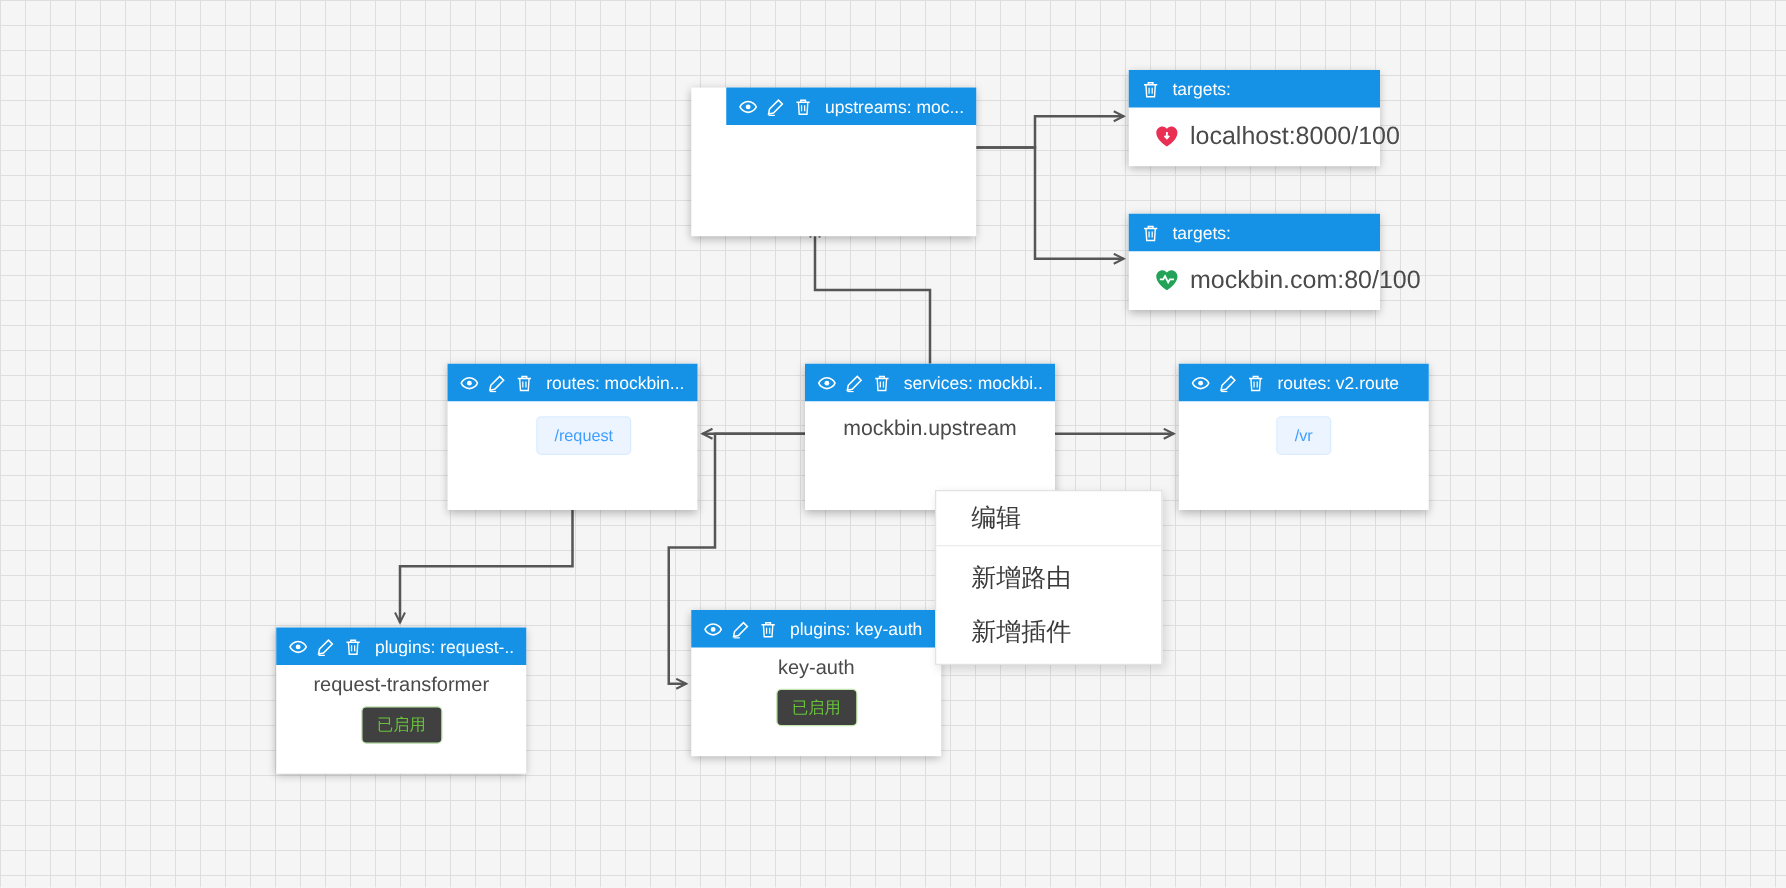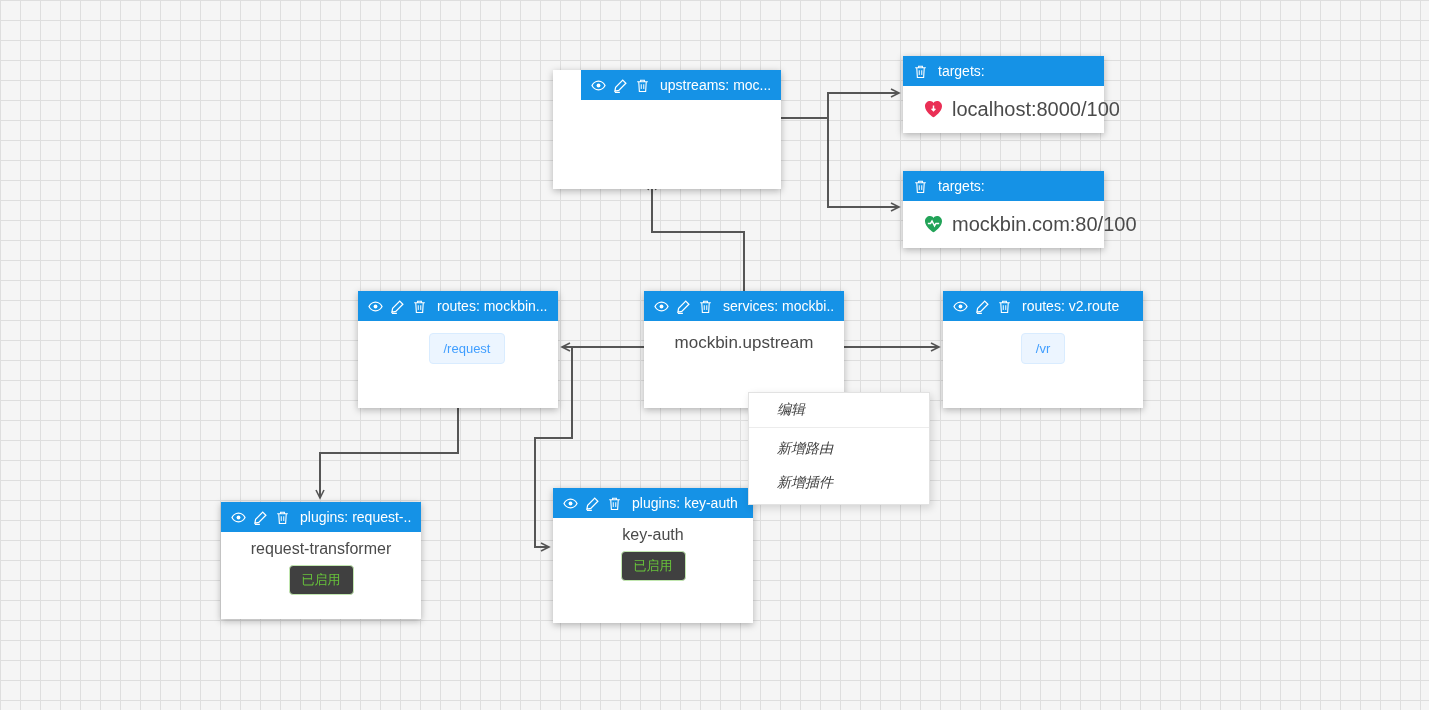--- a/index.html
+++ b/index.html
@@ -56,23 +56,22 @@
   }
   .target-row{
     display:flex;align-items:center;height:46px;padding-left:20px;
     font-size:20px;color:#4a4a4a;
   }
   .heart{width:21px;height:21px;margin-right:8px;flex:0 0 auto;}
   .context-menu{
     position:absolute;left:748px;top:392px;width:180px;
     background:#fff;border:1px solid #e2e2e2;
     box-shadow:2px 3px 8px rgba(0,0,0,.14);
-    z-index:10;font-size:14px;color:#3a3a3a;
+    z-index:10;font-size:20px;color:#3a3a3a;
     padding-bottom:4px;
-    font-style:italic;
   }
   .menu-item{padding:8px 0 8px 28px;cursor:pointer;}
   .menu-item.first{border-bottom:1px solid #ececec;margin-bottom:4px;}
 </style>
 </head>
 <body>
 
 <svg width="0" height="0" style="position:absolute" aria-hidden="true">
   <defs>
     <symbol id="i-eye" viewBox="0 0 24 24">
@@ -260,21 +259,21 @@
           </svg>
         </span>
       <span class="node-title">plugins: request-...</span>
     </div>
     <div class="node-body center-body" style="height:87px;border-radius:11px;">
       <div class="plugin-name">request-transformer</div>
       <span class="badge">已启用</span>
     </div>
   </div>
 
-  <div class="node" style="left:553px;top:488px;width:200px;height:135px;">
+  <div class="node" style="left:553px;top:488px;width:200px;height:117px;">
     <div class="node-header">
       <span class="hicon">
           <svg viewBox="0 0 24 24">
             <use href="#i-eye"></use>
           </svg>
         </span>
       <span class="hicon">
           <svg viewBox="0 0 24 24">
             <use href="#i-pencil"></use>
           </svg>

